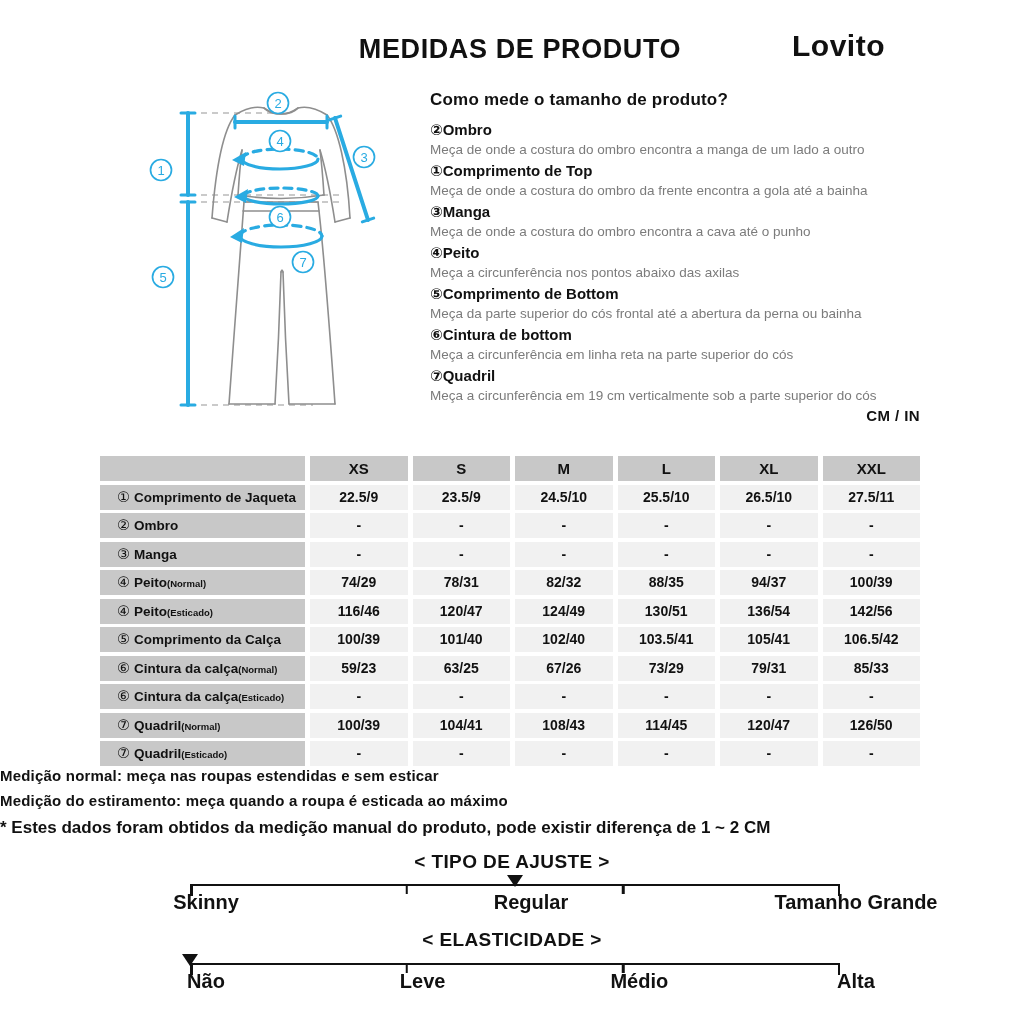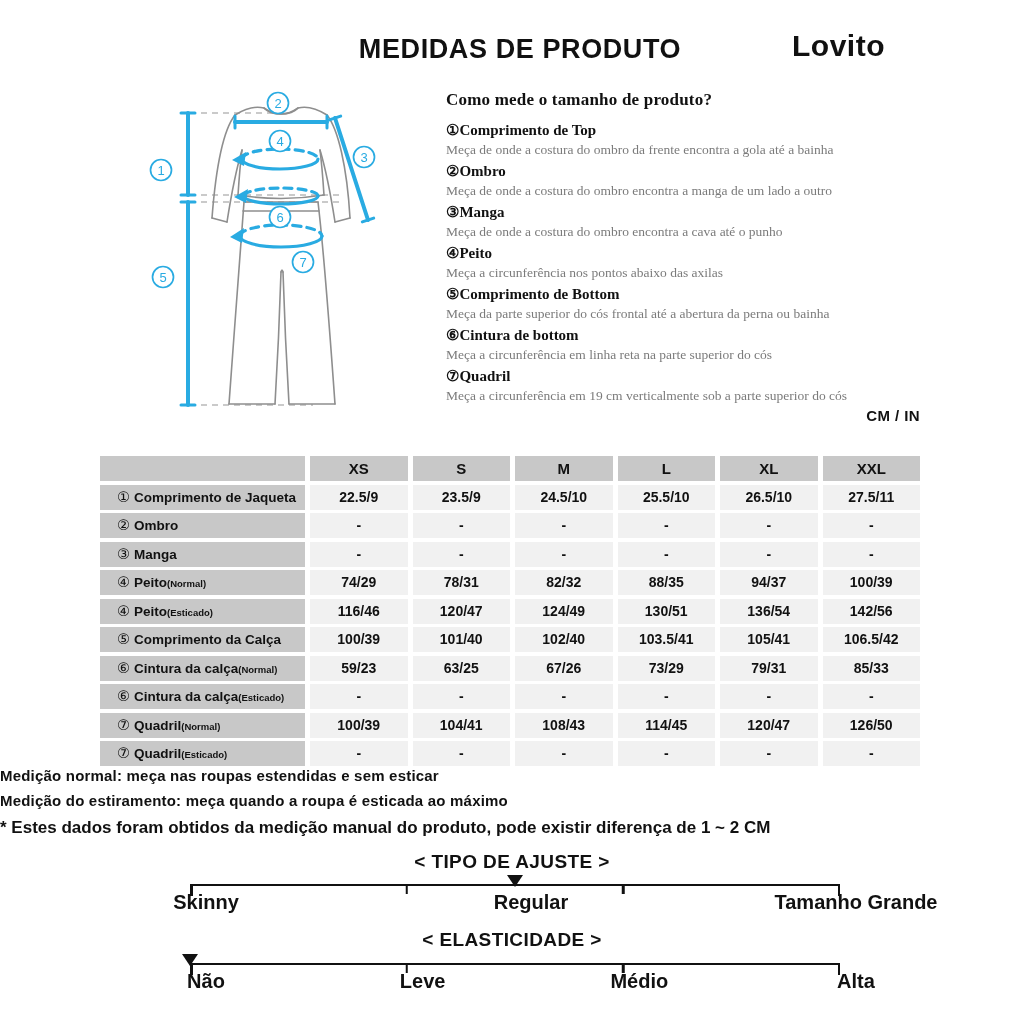--- a/index.html
+++ b/index.html
@@ -17,21 +17,21 @@
   .blue{fill:none;stroke:var(--accent-blue,#29abe2);stroke-width:4;stroke-linecap:round;}
   .blue-thin{fill:none;stroke:var(--accent-blue,#29abe2);stroke-width:3;stroke-linecap:round;}
   .blue-dash{fill:none;stroke:var(--accent-blue,#29abe2);stroke-width:3.2;stroke-dasharray:8 6;stroke-linecap:round;}
   .blue-solid-arc{fill:none;stroke:var(--accent-blue,#29abe2);stroke-width:3.2;stroke-linecap:round;}
   .gray-dash{fill:none;stroke:#b9b9b9;stroke-width:1.3;stroke-dasharray:6 5;}
   .callout-circle{fill:#fff;stroke:var(--accent-blue,#29abe2);stroke-width:1.7;}
   .callout-num{fill:var(--accent-blue,#29abe2);font-size:13px;text-anchor:middle;}
   .arrowhead{fill:var(--accent-blue,#29abe2);}
 
   
-  .guide{position:absolute;left:446px;top:90px;width:520px;font-family:Liberation Serif, serif;}
+  .guide{position:absolute;left:430px;top:90px;width:520px;}
   .guide-title{font-size:17px;font-weight:bold;margin-bottom:10px;letter-spacing:.2px;}
   .gitem .glabel{font-size:15px;font-weight:bold;line-height:20px;margin-top:1px;}
   .gitem .gdesc{font-size:13.5px;color:var(--desc-text,#7b7b7b);line-height:20px;white-space:nowrap;}
 
   .units-label{position:absolute;right:104px;top:407px;font-size:15px;font-weight:bold;letter-spacing:.4px;}
 
   
   .size-table{position:absolute;left:100px;top:456px;width:820px;display:grid;
               grid-template-columns:205px repeat(6,1fr);gap:3.5px 5px;}
   .trow{display:contents;}
@@ -159,26 +159,26 @@
       </g>
     <g>
         <circle class="callout-circle" cx="175" cy="178" r="10.5"></circle>
         <text class="callout-num" x="175" y="182.5">7</text>
       </g>
   </svg>
 
   <div class="guide">
     <div class="guide-title">Como mede o tamanho de produto?</div>
     <div class="gitem">
+      <div class="glabel"><span>②</span><span>Ombro</span></div>
+      <div class="gdesc">Meça de onde a costura do ombro encontra a manga de um lado a outro</div>
+    </div>
+    <div class="gitem">
       <div class="glabel"><span>①</span><span>Comprimento de Top</span></div>
       <div class="gdesc">Meça de onde a costura do ombro da frente encontra a gola até a bainha</div>
-    </div>
-    <div class="gitem">
-      <div class="glabel"><span>②</span><span>Ombro</span></div>
-      <div class="gdesc">Meça de onde a costura do ombro encontra a manga de um lado a outro</div>
     </div>
     <div class="gitem">
       <div class="glabel"><span>③</span><span>Manga</span></div>
       <div class="gdesc">Meça de onde a costura do ombro encontra a cava até o punho</div>
     </div>
     <div class="gitem">
       <div class="glabel"><span>④</span><span>Peito</span></div>
       <div class="gdesc">Meça a circunferência nos pontos abaixo das axilas</div>
     </div>
     <div class="gitem">

